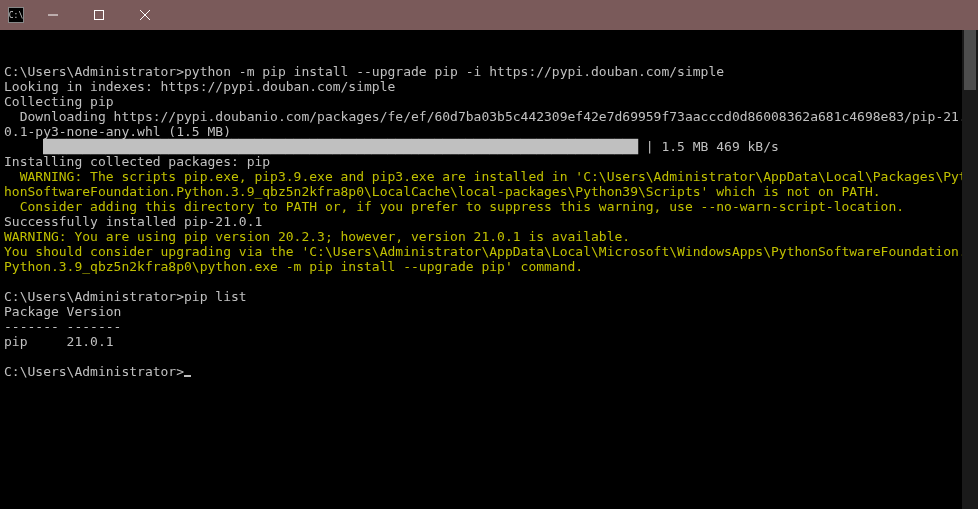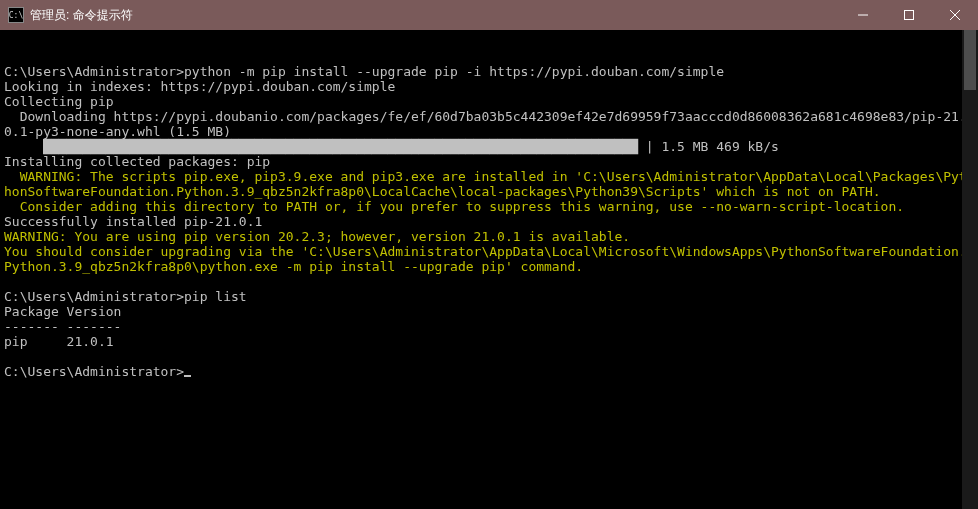--- a/index.html
+++ b/index.html
@@ -83,21 +83,20 @@
   .bar {
     background: #c0c0c0;
     color: #c0c0c0;
   }
 </style>
 </head>
 <body>
 
 <div class="titlebar">
   <span class="icon">C:\</span>
-  <span class="title">管理员: 命令提示符</span>
   <div class="controls">
     <div class="btn">
       <svg viewBox="0 0 10 10">
           <line x1="0" y1="5" x2="10" y2="5" stroke="#fff" stroke-width="1"></line>
         </svg>
     </div>
     <div class="btn">
       <svg viewBox="0 0 10 10">
           <rect x="0.5" y="0.5" width="9" height="9" fill="none" stroke="#fff" stroke-width="1"></rect>
         </svg>

